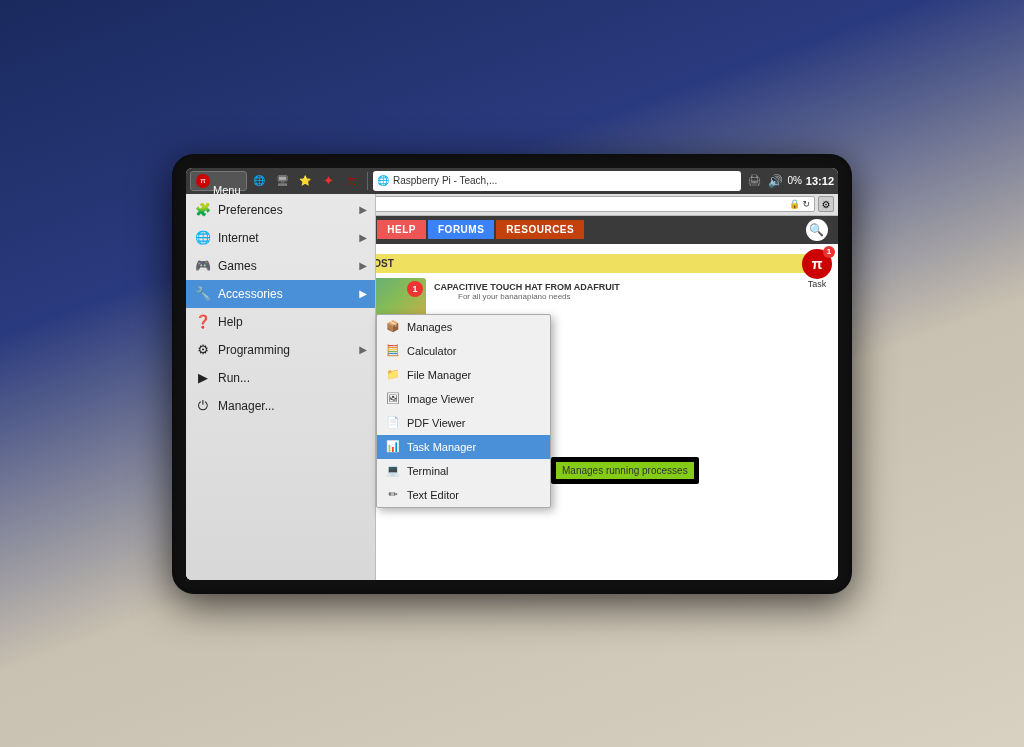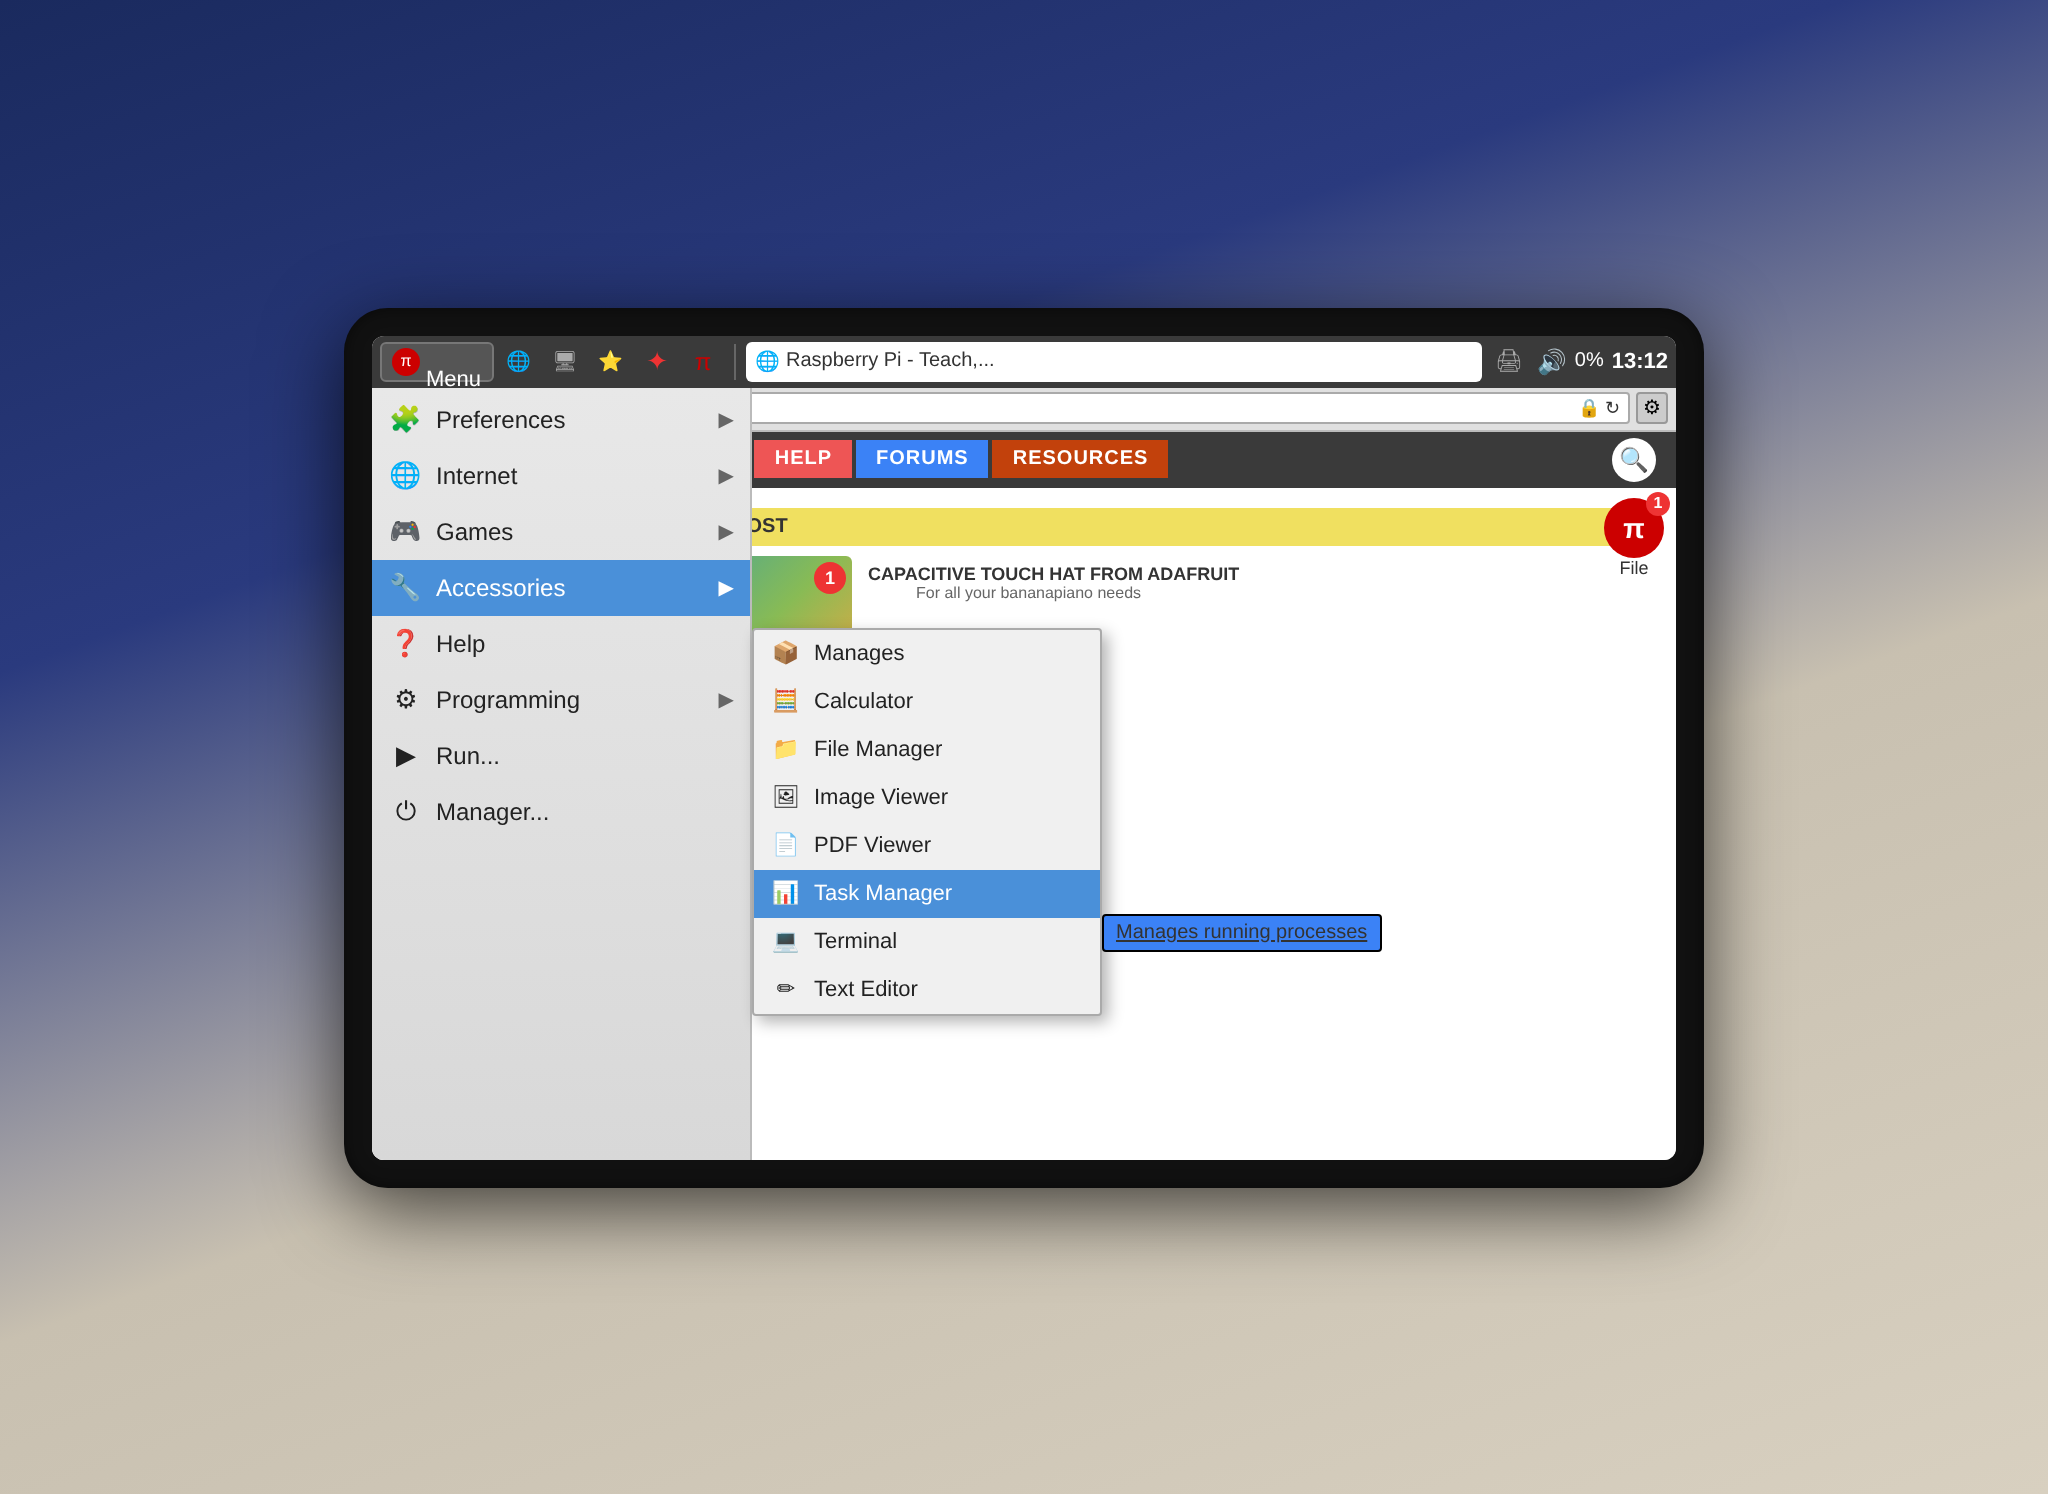--- a/index.html
+++ b/index.html
@@ -369,29 +369,28 @@
       align-items: center;
       justify-content: center;
       font-size: 11px;
     }
 
     
     .tooltip {
       position: absolute;
       left: 365px;
       top: 263px;
-      background: #3b82f6;
-      border: 1px solid #000000;
+      background: #84cc16;
+      border: 5px solid #000000;
       padding: 3px 6px;
       font-size: 10px;
       color: #333;
       z-index: 70;
       white-space: nowrap;
       border-radius: 2px;
-      text-decoration: underline;
     }
 
     .shop-area {
       position: absolute;
       right: 6px;
       top: 55px;
       display: flex;
       flex-direction: column;
       align-items: center;
       font-size: 9px;
@@ -502,21 +501,21 @@
                   <div class="blog-subtitle">For all your bananapiano needs</div>
                 </div>
               </div>
             </div>
 
             <div class="shop-area">
               <div class="shop-pi">
                 π
                 <div class="shop-badge">1</div>
               </div>
-              <span>File</span>
+              <span>Task</span>
             </div>
           </div>
         </div>
       </div>
 
       <div class="menu-overlay">
         <div class="menu-item">
           <div class="menu-icon">🧩</div>
           <span>Preferences</span>
           <span class="menu-arrow">▶</span>

